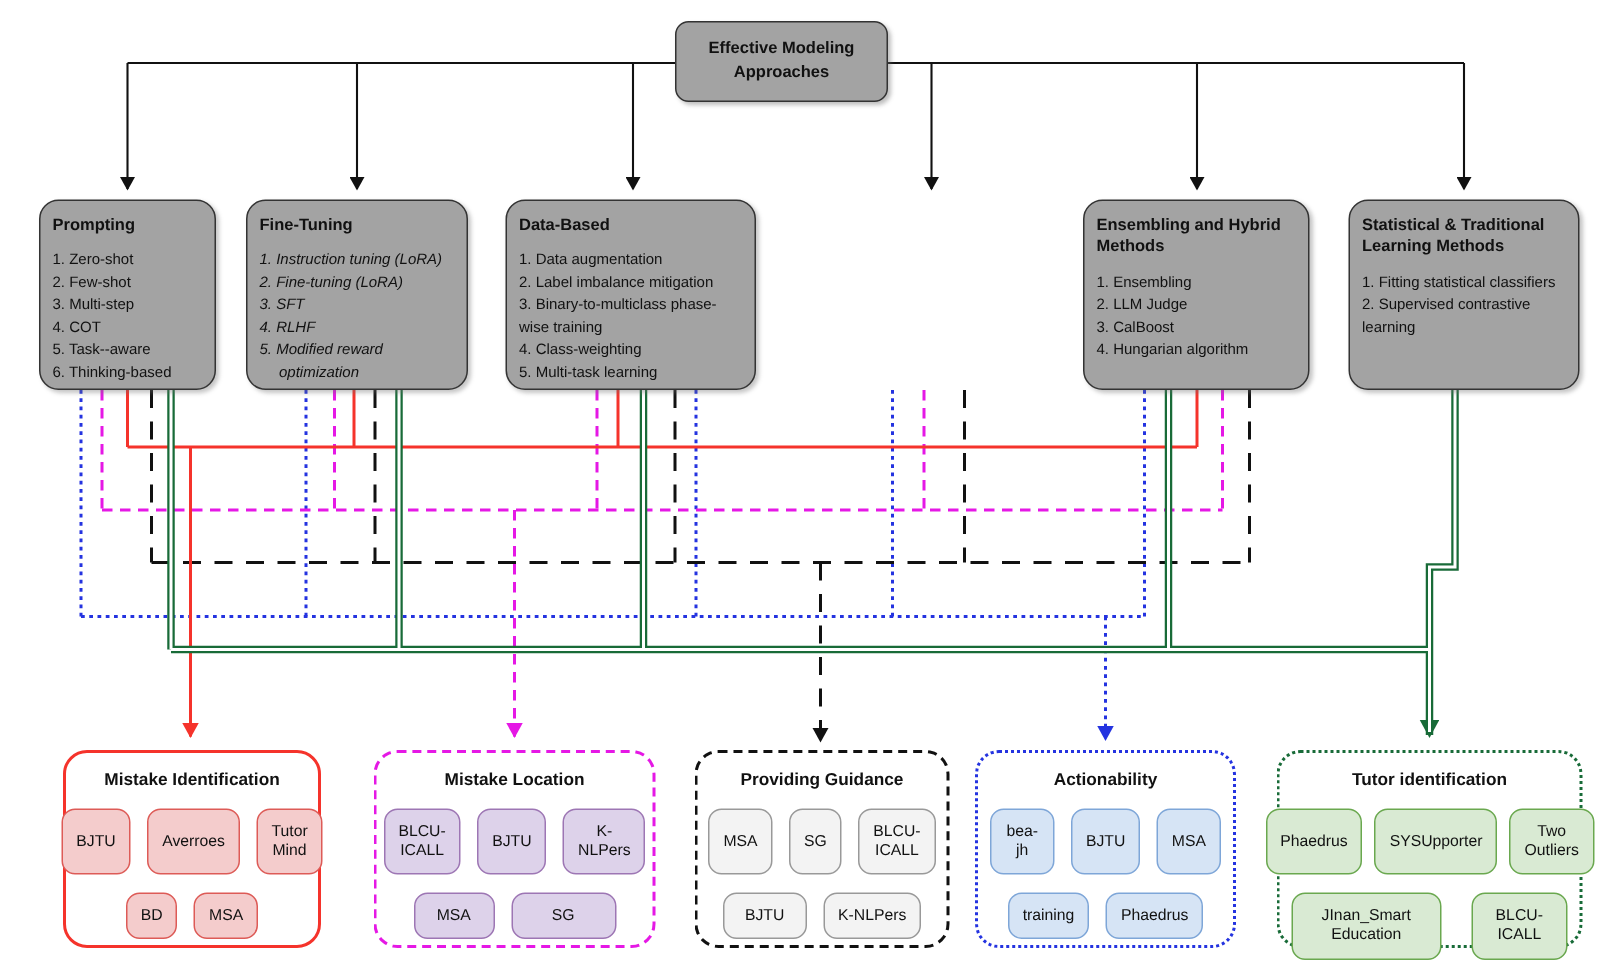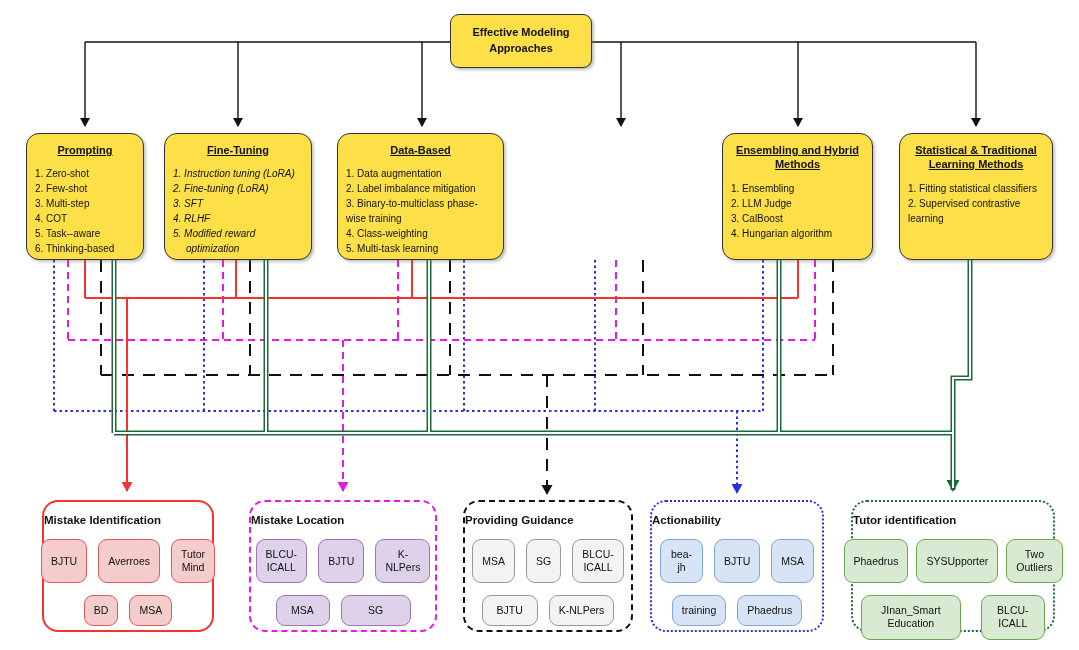--- a/index.html
+++ b/index.html
@@ -22,39 +22,39 @@
   .l-red{stroke:var(--line_red);stroke-width:2;fill:none;}
   .l-magenta{stroke:var(--line_magenta);stroke-width:2;fill:none;stroke-dasharray:7 5;}
   .l-blackdash{stroke:var(--line_black);stroke-width:2;fill:none;stroke-dasharray:12 9;}
   .l-blue{stroke:var(--line_blue);stroke-width:2;fill:none;stroke-dasharray:2.5 3;}
   .g-outer{stroke:var(--line_green);stroke-width:5;fill:none;}
   .g-inner{stroke:#ffffff;stroke-width:2;fill:none;}
   .f-black{fill:var(--line_black);} .f-red{fill:var(--line_red);}
   .f-magenta{fill:var(--line_magenta);} .f-blue{fill:var(--line_blue);}
   .f-green{fill:var(--line_green);}
 
-  .node{position:absolute;box-sizing:border-box;background:#fde047;border:1.4px solid var(--box_border);z-index:2;}
+  .node{position:absolute;box-sizing:border-box;background:#a3a3a3;border:1.4px solid var(--box_border);z-index:2;}
   #root-node{
     left:450px;top:14px;width:142px;height:54px;border-radius:9px;
     display:flex;align-items:center;justify-content:center;text-align:center;
     font-weight:bold;font-size:11px;line-height:1.45;
     box-shadow:2px 2px 3px rgba(110,110,110,.45);
   }
   .cat{
     top:133px;height:127px;border-radius:13px;padding:9px 8px 6px 8px;
     box-shadow:2px 2px 3px rgba(110,110,110,.4);
   }
-  .cat-title{font-weight:bold;font-size:11px;text-align:center;line-height:1.3;margin-bottom:9px;text-decoration:underline;}
+  .cat-title{font-weight:bold;font-size:11px;line-height:1.3;margin-bottom:9px;}
   .cat-item{font-size:10px;line-height:1.5;}
   .cat.hang .cat-item{padding-left:13px;text-indent:-13px;font-style:italic;}
 
   .track{
     top:500px;height:132px;border-radius:16px;background:#fff;z-index:2;position:absolute;box-sizing:border-box;
   }
-  .track-title{font-weight:bold;font-size:11.5px;text-align:left;padding-top:12px;margin-bottom:13px;}
+  .track-title{font-weight:bold;font-size:11.5px;text-align:center;padding-top:12px;margin-bottom:13px;}
   .chip-row{display:flex;justify-content:center;gap:11px;margin-bottom:12px;padding:0 8px;}
   .chip{
     box-sizing:border-box;border-radius:9px;border:1.5px solid #888;background:#eee;
     font-size:10.5px;line-height:1.25;padding:8px 9px;text-align:center;
     display:flex;align-items:center;justify-content:center;
   }
   .chip-narrow{max-width:56px;}
   .track-red{border:2.5px solid var(--line_red);}
   .track-red .chip{background:var(--chip_red_bg);border-color:var(--chip_red_border);}
   .track-magenta{border:2.5px dashed var(--line_magenta);}

